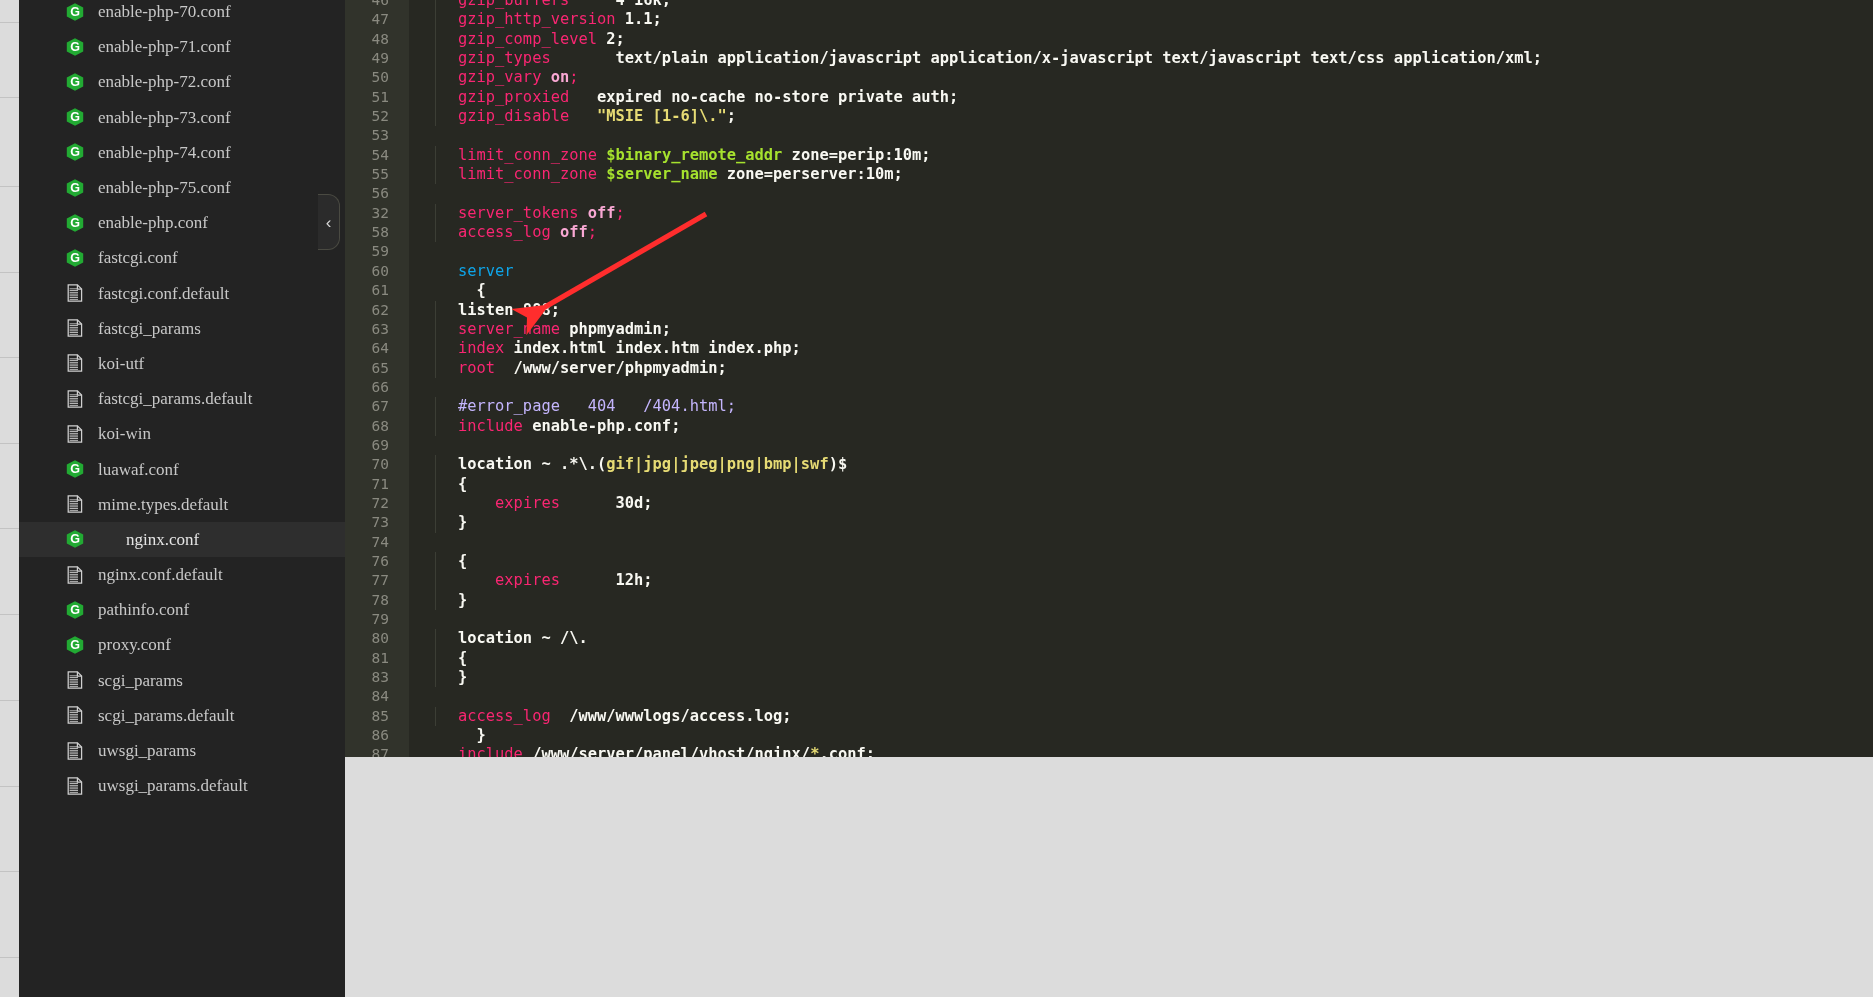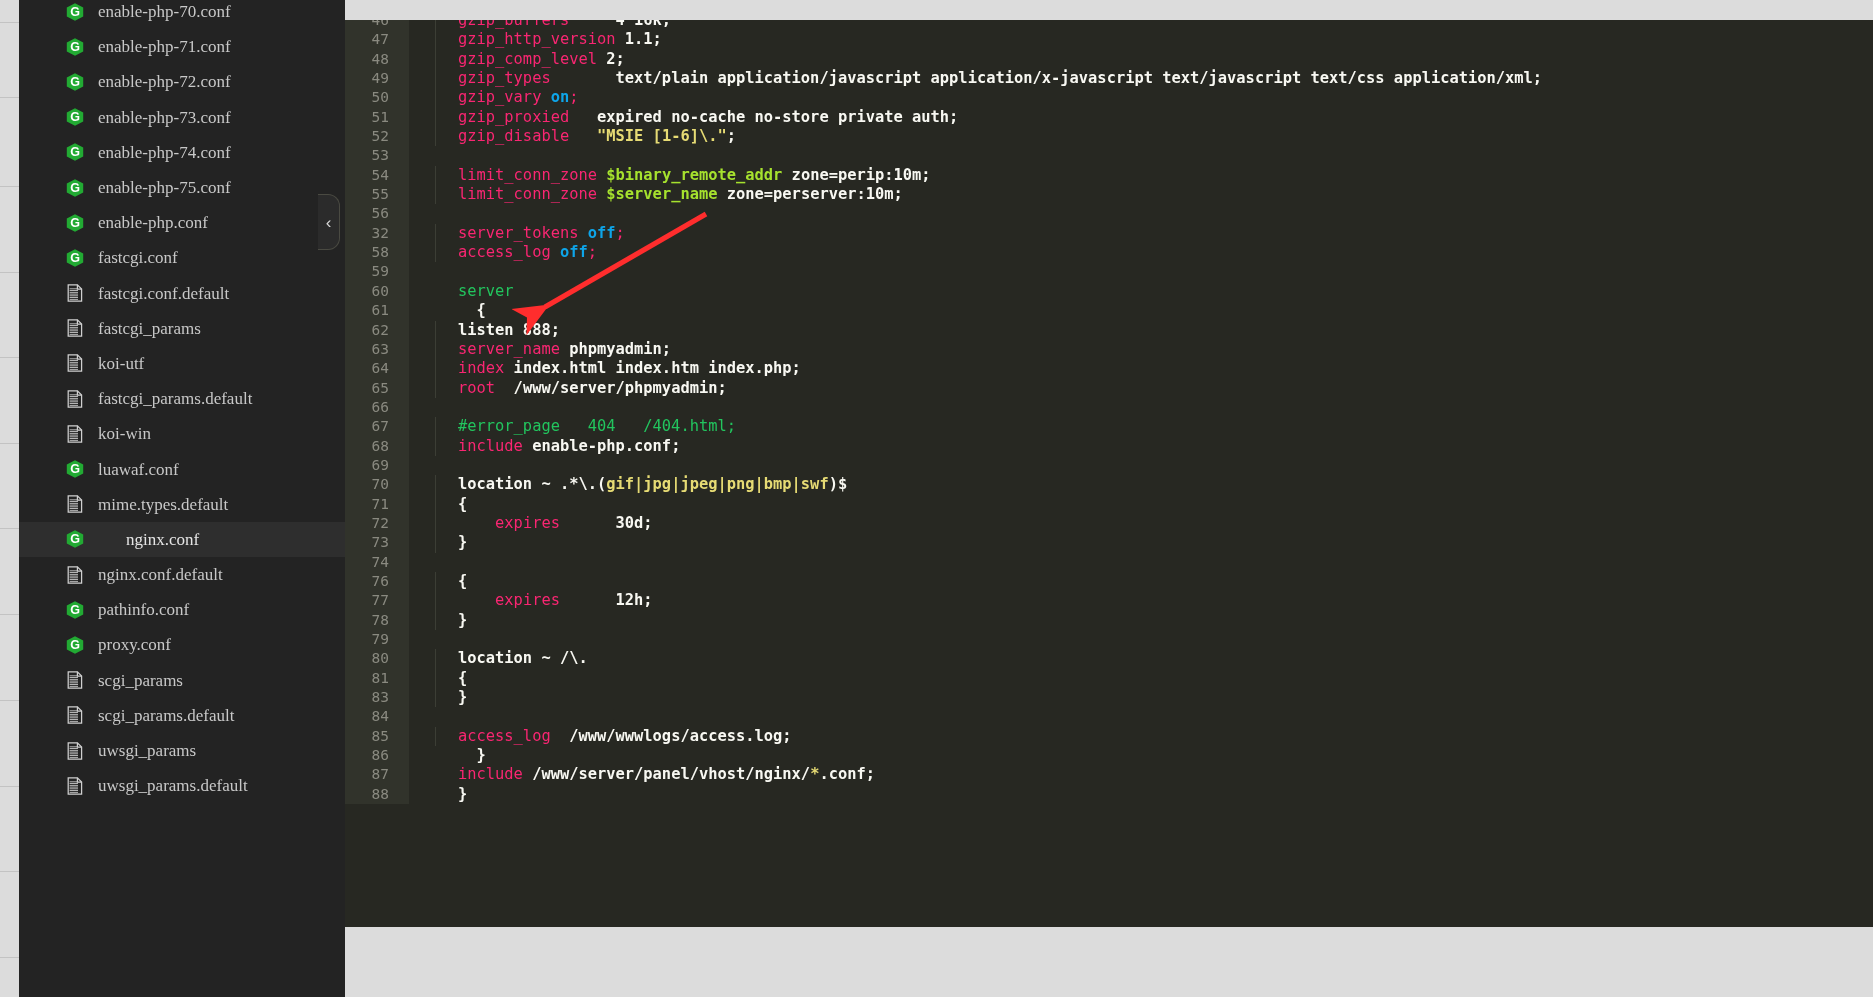--- a/index.html
+++ b/index.html
@@ -53,25 +53,24 @@
     border-radius: 0 12px 12px 0;
     display: flex; align-items: center; justify-content: center;
     color: #d8d8d8; font-size: 17px; line-height: 1;
     z-index: 20;
     cursor: pointer;
   }
 
   
   .editor {
     position: absolute; left: 345px; top: 0;
-    width: 1528px; height: 907px;
+    width: 1528px; height: 757px;
     background: #272822;
     overflow: hidden;
     font-family: "DejaVu Sans Mono", "Liberation Mono", monospace;
-    margin-top: 20px;
   }
   .code-area { position: absolute; left: 0; top: -9px; width: 1528px; }
   .code-row { display: flex; height: 19.35px; align-items: center; }
   .gutter {
     flex: 0 0 50px; width: 50px; height: 19.35px;
     background: #31332b;
     color: #8a8a80; font-size: 14.5px;
     text-align: right; padding-right: 6px;
     line-height: 19.35px;
     position: relative;
@@ -89,26 +88,26 @@
     width: 1px; height: 19.35px; background: #3c3e35;
   }
   .guide-col.noguide::after { display: none; }
   .code-text {
     flex: 1 1 auto; height: 19.35px;
     font-size: 15.4px; line-height: 19.35px;
     white-space: pre; color: #f8f8f2;
     letter-spacing: 0px;
   }
   .tok-dir  { color: #f92672; }
-  .tok-kw   { color: #0ea5e9; font-weight: bold; }
+  .tok-kw   { color: #f9a8d4; font-weight: bold; }
   .tok-var  { color: #a6e22e; font-weight: bold; }
   .tok-str  { color: #e6db74; font-weight: bold; }
-  .tok-com  { color: #22c55e; }
+  .tok-com  { color: #c4b5fd; }
   .tok-plain{ color: #f8f8f2; font-weight: bold; }
-  .tok-blk  { color: #22c55e; }
+  .tok-blk  { color: #0ea5e9; }
 
   
   .arrow-layer {
     position: absolute; left: 0; top: 0; width: 1873px; height: 997px;
     pointer-events: none; z-index: 30;
   }
 </style>
 </head>
 <body>
 

